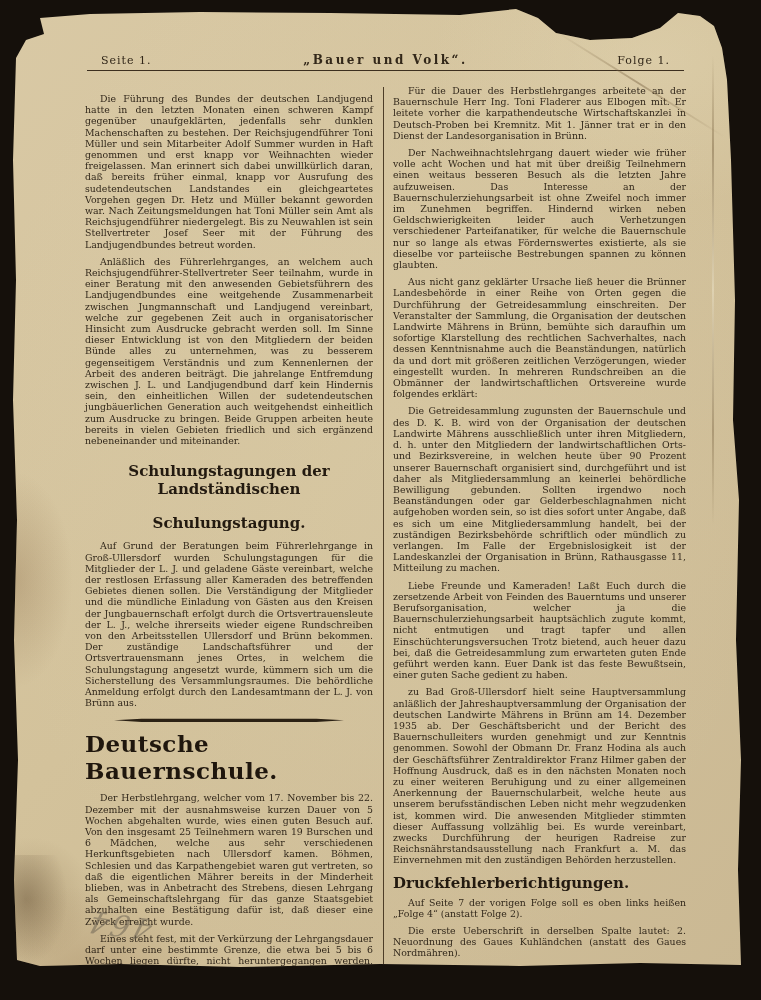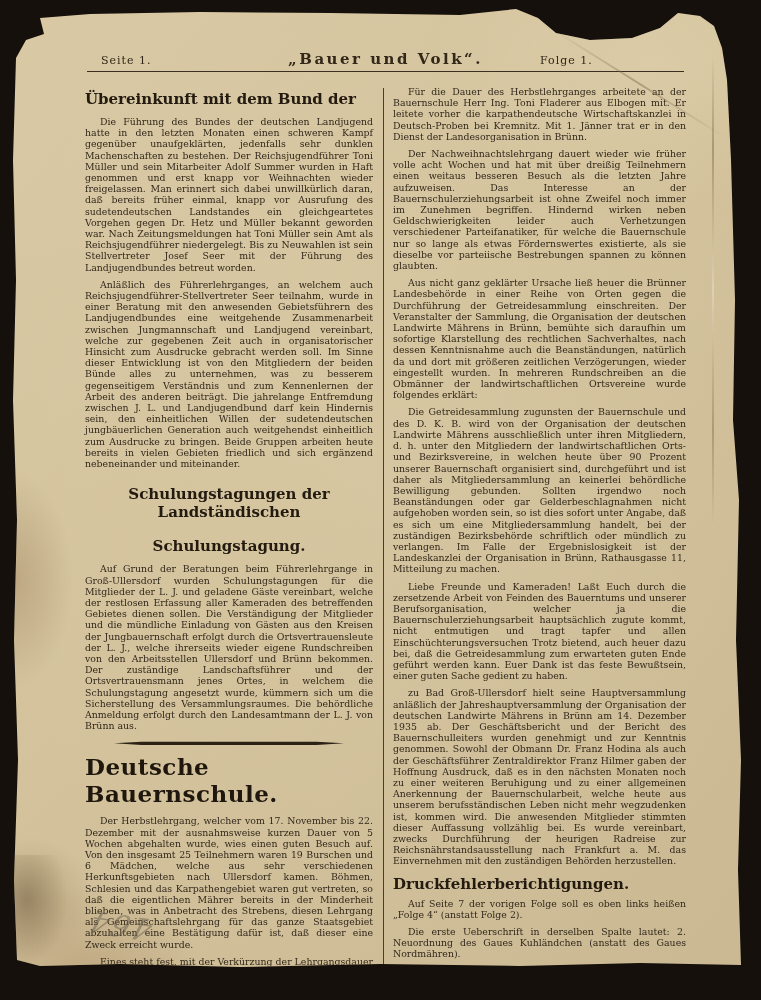--- a/index.html
+++ b/index.html
@@ -36,22 +36,22 @@
     transform:rotate(32deg);transform-origin:left center;}
   .content{
     position:absolute;left:85px;top:46px;width:601px;
     color:#322719;
   }
   .masthead{
     display:flex;align-items:baseline;
     font-size:11px;padding:0 16px 3px 16px;
   }
   .masthead .side{width:130px;letter-spacing:1px;}
-  .masthead .mid{flex:1;text-align:center;font-weight:bold;letter-spacing:2.5px;font-size:15px;}
-  .masthead .right{text-align:left;letter-spacing:1px;margin-top:8px;}
+  .masthead .mid{flex:1;text-align:center;font-weight:bold;letter-spacing:2.5px;font-size:12px;}
+  .masthead .right{text-align:right;letter-spacing:1px;margin-top:8px;}
   .masthead-rule{border:0;border-top:1.3px solid #3c2f1f;margin:0 2px 0 2px;}
   .cols{display:flex;margin-top:14px;}
   .col{width:288px;}
   .col.rightcol{width:293px;}
   .colrule{width:1px;background:#4d3d27;margin:2px 9px 6px 10px;}
   p.body{
     font-size:9.4px;line-height:11.2px;text-align:justify;
     margin:0 0 6px 0;text-indent:15px;color:#32281b;
   }
   .h2line{font-weight:bold;font-size:15px;line-height:18px;color:#231a10;}
@@ -89,21 +89,20 @@
       <span class="side">Seite 1.</span>
       <span class="mid">„Bauer und Volk“.</span>
       <span class="side right">Folge 1.</span>
     </div>
     <hr class="masthead-rule">
 
     <div class="cols">
 
       <div class="col">
         <div class="headblock">
-          <div class="h2line l1">Übereinkunft mit dem Bund der</div>
         </div>
         <p class="body">Die Führung des Bundes der deutschen Landjugend hatte in den letzten Monaten einen schweren Kampf gegenüber unaufgeklärten, jedenfalls sehr dunklen Machenschaften zu bestehen. Der Reichsjugendführer Toni Müller und sein Mitarbeiter Adolf Summer wurden in Haft genommen und erst knapp vor Weihnachten wieder freigelassen. Man erinnert sich dabei unwillkürlich daran, daß bereits früher einmal, knapp vor Ausrufung des sudetendeutschen Landstandes ein gleichgeartetes Vorgehen gegen Dr. Hetz und Müller bekannt geworden war. Nach Zeitungsmeldungen hat Toni Müller sein Amt als Reichsjugendführer niedergelegt. Bis zu Neuwahlen ist sein Stellvertreter Josef Seer mit der Führung des Landjugendbundes betreut worden.</p>
         <p class="body">Anläßlich des Führerlehrganges, an welchem auch Reichsjugendführer-Stellvertreter Seer teilnahm, wurde in einer Beratung mit den anwesenden Gebietsführern des Landjugendbundes eine weitgehende Zusammenarbeit zwischen Jungmannschaft und Landjugend vereinbart, welche zur gegebenen Zeit auch in organisatorischer Hinsicht zum Ausdrucke gebracht werden soll. Im Sinne dieser Entwicklung ist von den Mitgliedern der beiden Bünde alles zu unternehmen, was zu besserem gegenseitigem Verständnis und zum Kennenlernen der Arbeit des anderen beiträgt. Die jahrelange Entfremdung zwischen J. L. und Landjugendbund darf kein Hindernis sein, den einheitlichen Willen der sudetendeutschen jungbäuerlichen Generation auch weitgehendst einheitlich zum Ausdrucke zu bringen. Beide Gruppen arbeiten heute bereits in vielen Gebieten friedlich und sich ergänzend nebeneinander und miteinander.</p>
 
         <div class="headblock">
           <div class="h2line c">Schulungstagungen der Landständischen</div>
           <div class="h2line c">Schulungstagung.</div>
         </div>
         <p class="body">Auf Grund der Beratungen beim Führerlehrgange in Groß-Ullersdorf wurden Schulungstagungen für die Mitglieder der L. J. und geladene Gäste vereinbart, welche der restlosen Erfassung aller Kameraden des betreffenden Gebietes dienen sollen. Die Verständigung der Mitglieder und die mündliche Einladung von Gästen aus den Kreisen der Jungbauernschaft erfolgt durch die Ortsvertrauensleute der L. J., welche ihrerseits wieder eigene Rundschreiben von den Arbeitsstellen Ullersdorf und Brünn bekommen. Der zuständige Landschaftsführer und der Ortsvertrauensmann jenes Ortes, in welchem die Schulungstagung angesetzt wurde, kümmern sich um die Sicherstellung des Versammlungsraumes. Die behördliche Anmeldung erfolgt durch den Landesamtmann der L. J. von Brünn aus.</p>
 

